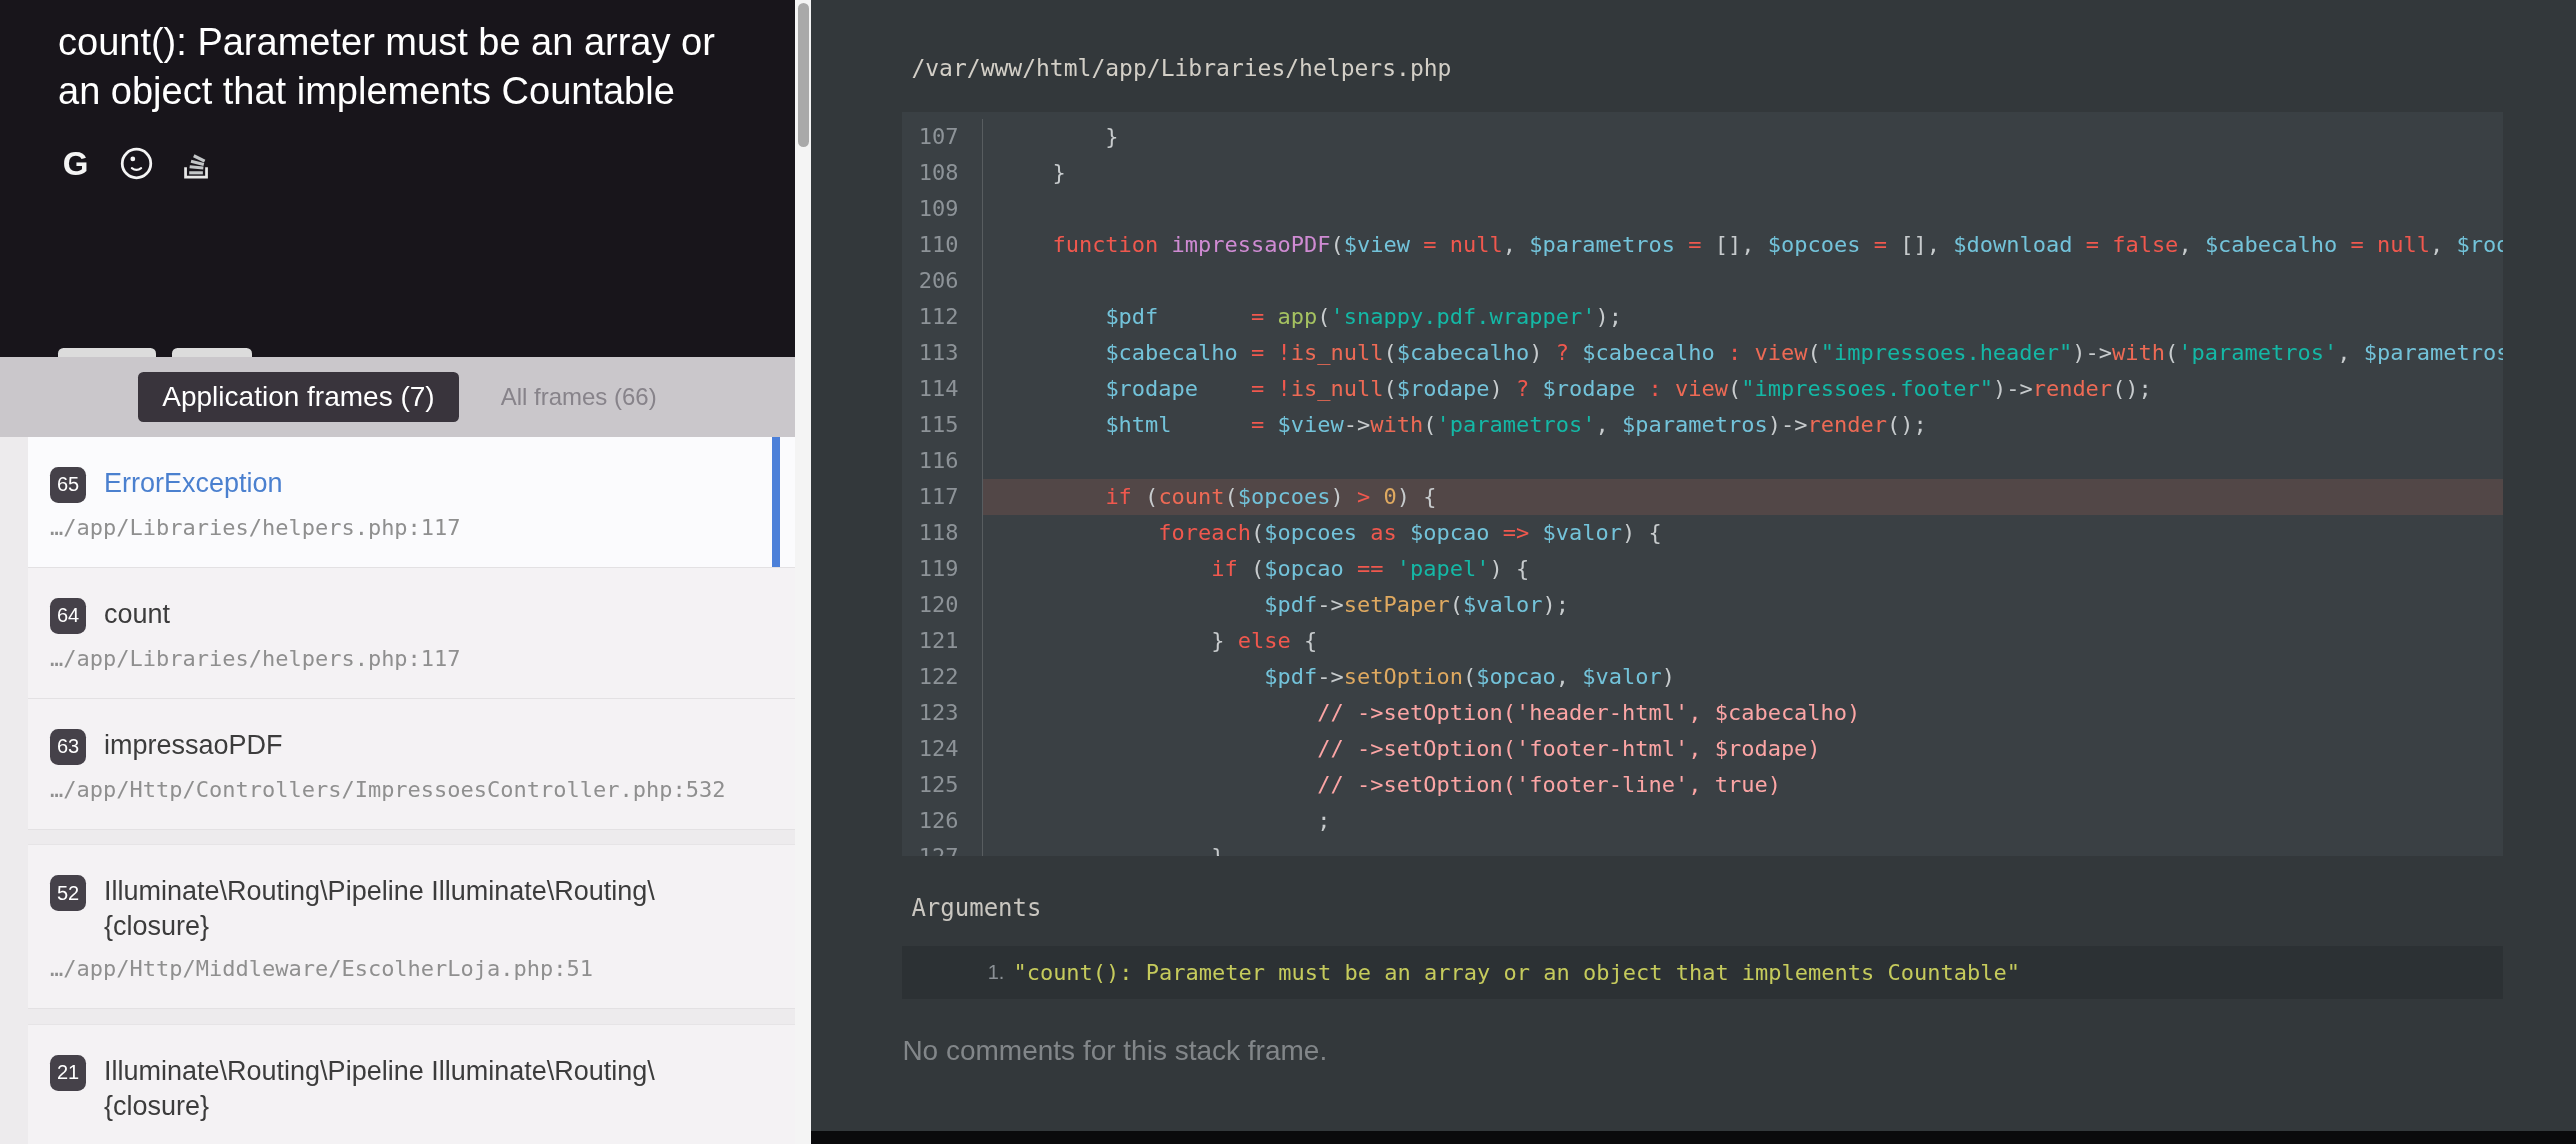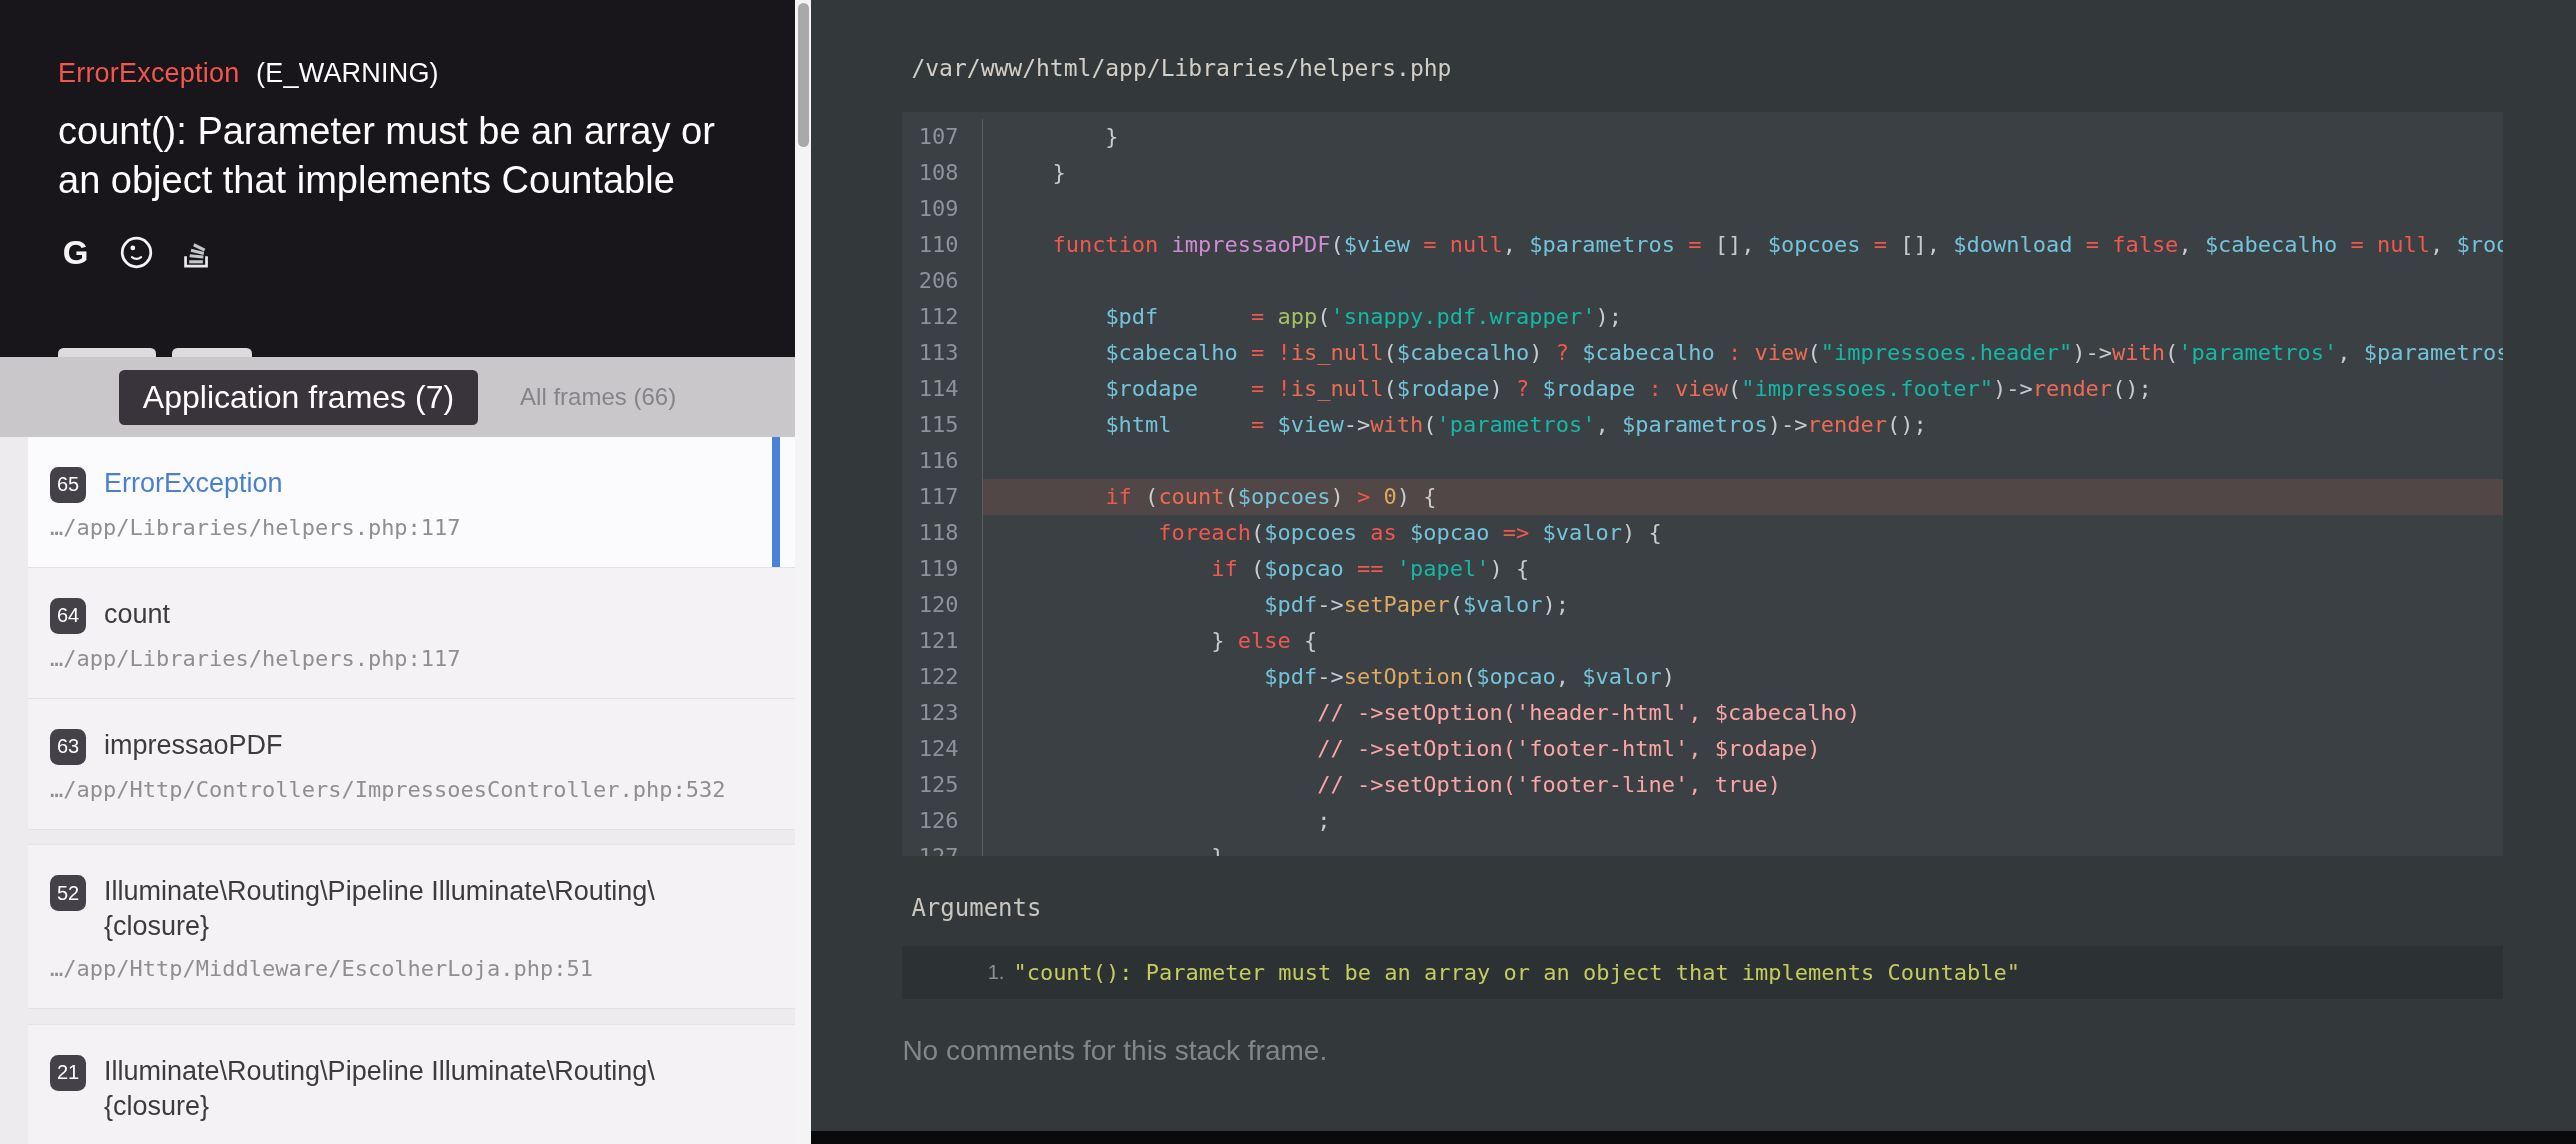--- a/index.html
+++ b/index.html
@@ -19,21 +19,21 @@
   .exc-sev { color:#ffffff; margin-left:9px; }
   .exc-message { margin-top:18px; font-size:38px; line-height:1.28; font-weight:400; color:#ffffff; max-width:700px; }
   .search-row { margin-top:31px; display:flex; gap:25.5px; align-items:center; }
   .sicon { width:35px; height:35px; display:flex; align-items:center; justify-content:center; cursor:pointer; }
   .g-glyph { font-size:33px; font-weight:bold; color:#f4f4f4; line-height:35px; }
   .peek-buttons { position:absolute; bottom:0; left:58px; display:flex; gap:16.4px; }
   .peek { height:9px; border-radius:5.5px 5.5px 0 0; background:#dcdcdc; }
   .peek.p1 { width:98px; } .peek.p2 { width:80px; }
 
   .tabbar { height:80px; background:#cac7cb; display:flex; align-items:center; justify-content:center; gap:42px; flex-shrink:0; }
-  .tab-pill { background:#39343c; color:#fff; font-size:32px; padding:9px 24px; border-radius:5.5px; cursor:pointer; }
+  .tab-pill { background:#39343c; color:#fff; font-size:28px; padding:9px 24px; border-radius:5.5px; cursor:pointer; }
   .tab-all { color:#87838a; font-size:24px; cursor:pointer; }
 
   .frames { flex:1; background:#edebed; overflow:hidden;padding-left:28px; }
   .frame { background:#f4f2f4; border-bottom:0.9px solid #e3e1e3; padding:29px 36px 27px 22px; position:relative; cursor:pointer; }
   .frame.gap { margin-top:14.6px; border-top:0.9px solid #e6e4e6; }
   .frame.active { background:#fbfbfd; }
   .frame.active::after { content:""; position:absolute; top:0; right:14.6px; width:8.2px; height:100%; background:#4c80d9; }
   .frame-head { display:flex; align-items:flex-start; }
   .badge { width:36px; height:36px; background:#454149; color:#fff; border-radius:8.2px; font-size:20px;
            display:flex; align-items:center; justify-content:center; flex-shrink:0; margin-top:0.9px; }
@@ -77,24 +77,20 @@
   .bottom-bar { position:absolute; left:0; right:0; bottom:0; height:12.7px; background:#0a0a0c; }
 </style>
 </head>
 <body>
 
 <div class="app">
 
   <div class="left-panel">
 
     <div class="left-header">
-      <div class="exc-line">
-        <span class="exc-class">ErrorException</span>
-        <span class="exc-sev">(E_WARNING)</span>
-      </div>
       <div class="exc-message">count(): Parameter must be an array or an object that implements Countable</div>
 
       <div class="search-row">
         <span class="sicon">
           <span class="g-glyph">G</span>
         </span>
         <span class="sicon">
           <svg width="35" height="35" viewBox="0 0 38 38">
             <circle cx="19" cy="19" r="15.5" fill="none" stroke="#f4f4f4" stroke-width="3"></circle>
             <circle cx="15" cy="14" r="2.6" fill="#f4f4f4"></circle>

